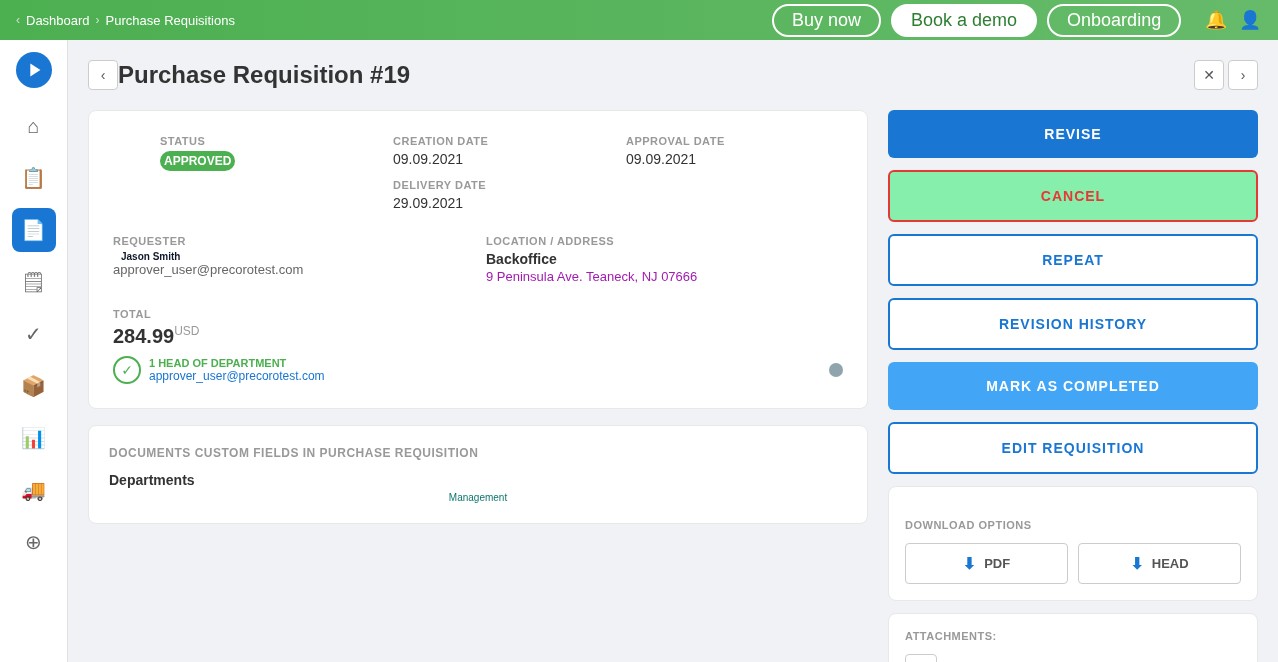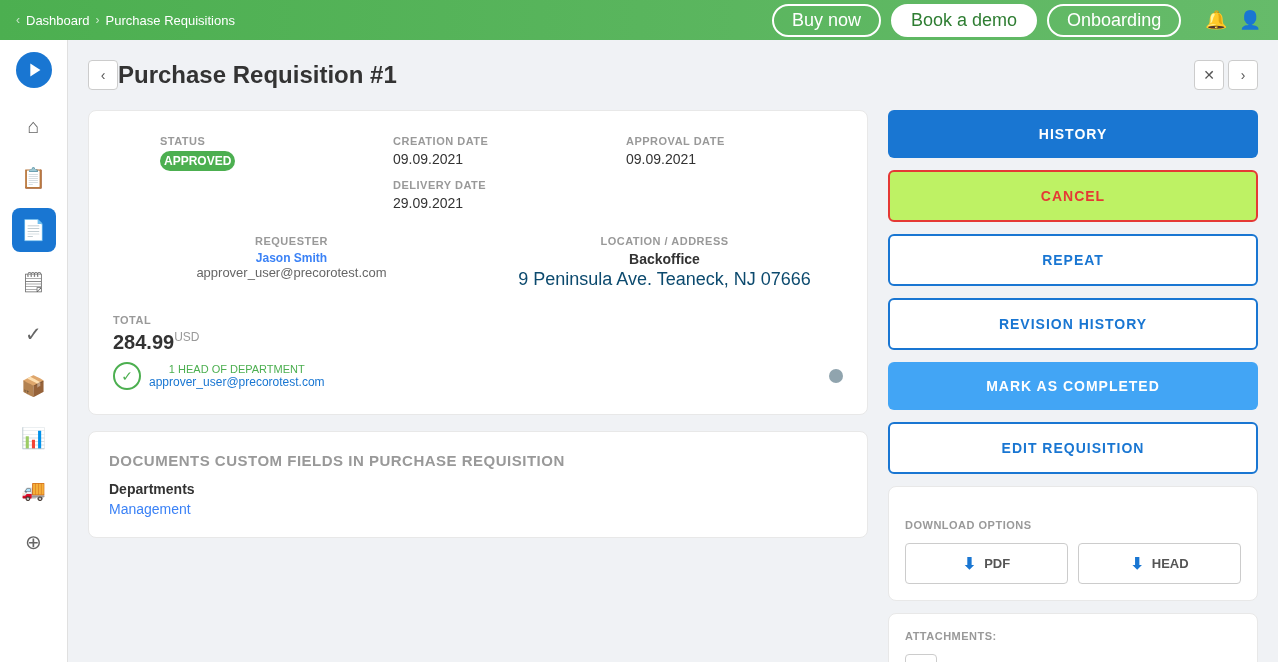--- a/index.html
+++ b/index.html
@@ -124,62 +124,62 @@
     .status-badge {
       display: inline-block;
       background: #4caf50;
       color: white;
       padding: 3px 4px;
       border-radius: 12px;
       font-size: 12px;
       font-weight: 600;
     }
 
-    .requester-section { display: grid; grid-template-columns: 1fr 1fr; gap: 16px; margin-bottom: 24px; text-align: center; }
-    .requester-name { font-size: 12px; font-weight: 600; color: #3b82f6; }
+    .requester-section { display: grid; grid-template-columns: 1fr 1fr; gap: 16px; margin-bottom: 24px; }
+    .requester-name { font-size: 10px; font-weight: 600; color: #0f172a; margin-left: 8px; }
     .requester-email { font-size: 13px; color: #666; }
     .location-name { font-size: 14px; font-weight: 600; color: #333; }
-    .location-addr { font-size: 18px; color: #0c4a6e; margin-top: 2px; }
+    .location-addr { font-size: 13px; color: #a21caf; margin-top: 2px; }
 
     .total-section { margin-bottom: 8px; }
     .total-label { font-size: 11px; font-weight: 600; color: #999; letter-spacing: 0.5px; text-transform: uppercase; margin-bottom: 4px; }
     .total-value { font-size: 20px; font-weight: 700; color: #333; }
     .total-currency { font-size: 12px; font-weight: 400; color: #999; vertical-align: super; }
 
     .approval-row { display: flex; align-items: center; gap: 8px; margin-top: 8px; }
     .approval-check {
       width: 28px; height: 28px;
       border: 2px solid #4caf50;
       border-radius: 50%;
       display: flex; align-items: center; justify-content: center;
       color: #4caf50;
       font-size: 14px;
     }
-    .approval-section-label { font-size: 11px; color: #4caf50; font-weight: 400; text-align: center; }
+    .approval-section-label { font-size: 11px; color: #4caf50; font-weight: 700; }
     .approval-email { font-size: 12px; color: #1976d2; cursor: pointer; }
     .approval-dot {
       width: 14px; height: 14px;
       background: #90a4ae;
       border-radius: 50%;
       margin-left: auto;
     }
 
     
     .action-btn {
       width: 100%;
       padding: 16px;
       border-radius: 6px;
       font-size: 14px;
       font-weight: 700;
       letter-spacing: 1px;
       cursor: pointer;
       border: none;
     }
     .btn-blue { background: #1976d2; color: white; }
-    .btn-outline-red { background: #bef264; color: #e53935; border: 2px solid #e53935; }
+    .btn-outline-red { background: #86efac; color: #e53935; border: 2px solid #e53935; }
     .btn-outline-blue { background: white; color: #1976d2; border: 2px solid #1976d2; }
     .btn-blue-filled { background: #42a5f5; color: white; border: none; }
 
     
     .download-card {
       background: white;
       border-radius: 8px;
       border: 1px solid #e8e8e8;
       padding: 16px;
     }
@@ -215,23 +215,23 @@
       border: 1px solid #ccc;
       background: white;
       border-radius: 4px;
       cursor: pointer;
       display: flex; align-items: center; justify-content: center;
       color: #1976d2;
     }
 
     
     .doc-card { background: white; border-radius: 8px; border: 1px solid #e8e8e8; padding: 20px; }
-    .doc-card-title { font-size: 15px; color: #999; font-weight: 600; letter-spacing: 0.5px; text-transform: uppercase; margin-bottom: 12px; }
+    .doc-card-title { font-size: 12px; color: #999; font-weight: 600; letter-spacing: 0.5px; text-transform: uppercase; margin-bottom: 12px; }
     .doc-field-label { font-size: 14px; font-weight: 600; color: #333; margin-bottom: 4px; }
-    .doc-field-value { font-size: 14px; color: #3b82f6; }
+    .doc-field-value { font-size: 10px; color: #0f766e; text-align: center; }
   </style>
 </head>
 <body>
 
 <div class="top-nav">
   <div class="breadcrumb-area">
     <span class="breadcrumb-sep">‹</span>
     <a class="breadcrumb-link">Dashboard</a>
     <span class="breadcrumb-sep">›</span>
     <a class="breadcrumb-link">Purchase Requisitions</a>
@@ -263,21 +263,21 @@
     <div class="sidebar-item">📦</div>
     <div class="sidebar-item">📊</div>
     <div class="sidebar-item">🚚</div>
     <div class="sidebar-item">⊕</div>
   </div>
 
   <div class="content-area">
 
     <div class="page-header">
       <button class="page-nav-btn">‹</button>
-      <h1 class="page-title">Purchase Requisition #1</h1>
+      <h1 class="page-title">Purchase Requisition #19</h1>
       <div class="page-nav-btns">
         <button class="page-nav-btn">✕</button>
         <button class="page-nav-btn">›</button>
       </div>
     </div>
 
     <div class="two-col">
 
       <div class="left-col">
 
@@ -331,21 +331,21 @@
         </div>
 
         <div class="doc-card">
           <div class="doc-card-title">DOCUMENTS CUSTOM FIELDS IN PURCHASE REQUISITION</div>
           <div class="doc-field-label">Departments</div>
           <div class="doc-field-value">Management</div>
         </div>
       </div>
 
       <div class="right-col">
-        <button class="action-btn btn-blue">HISTORY</button>
+        <button class="action-btn btn-blue">REVISE</button>
         <button class="action-btn btn-outline-red">CANCEL</button>
         <button class="action-btn btn-outline-blue">REPEAT</button>
         <button class="action-btn btn-outline-blue">REVISION HISTORY</button>
         <button class="action-btn btn-blue-filled">MARK AS COMPLETED</button>
         <button class="action-btn btn-outline-blue">EDIT REQUISITION</button>
 
         <div class="download-card">
           <div class="download-label">DOWNLOAD OPTIONS</div>
           <div class="download-btns">
             <button class="download-btn">

